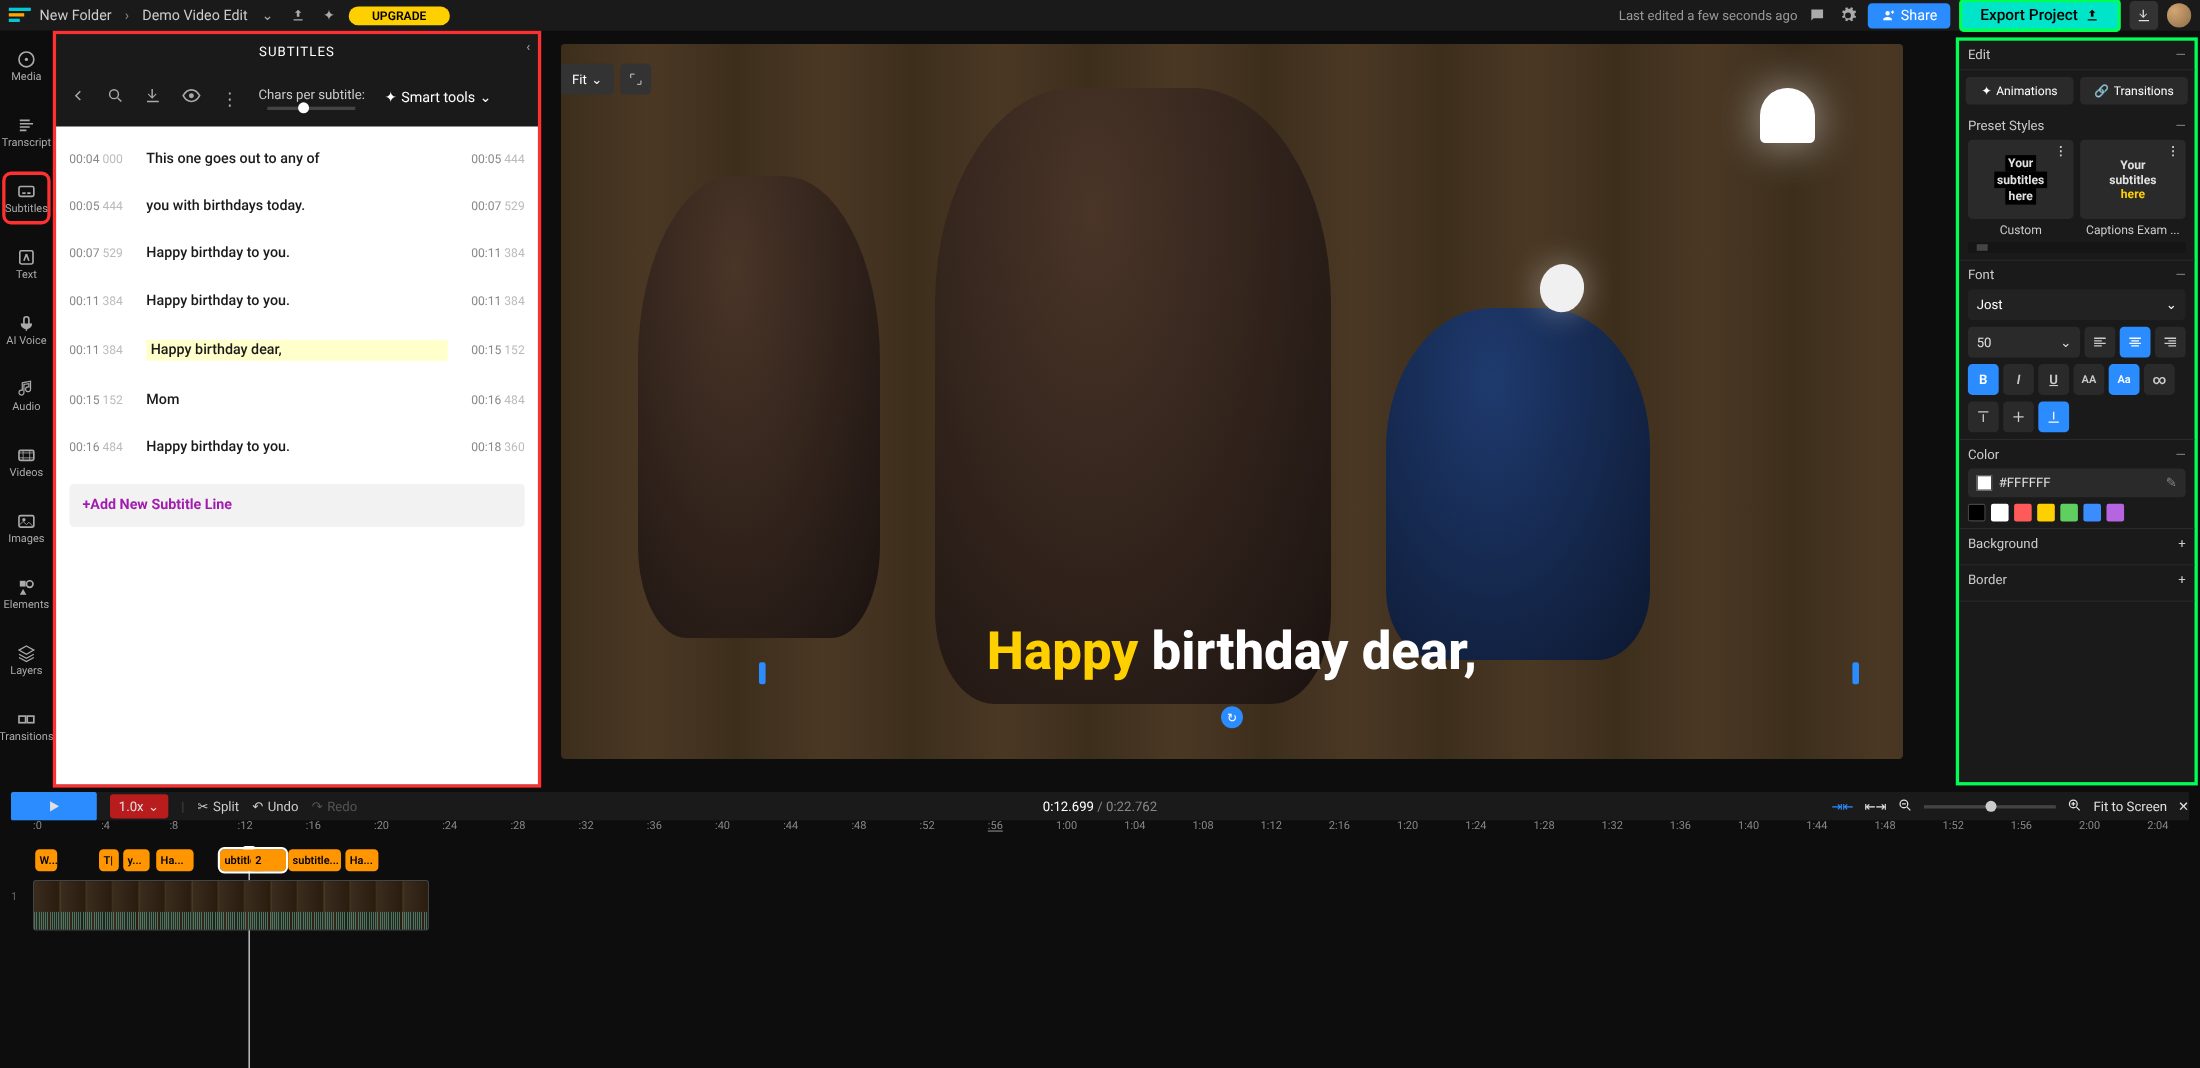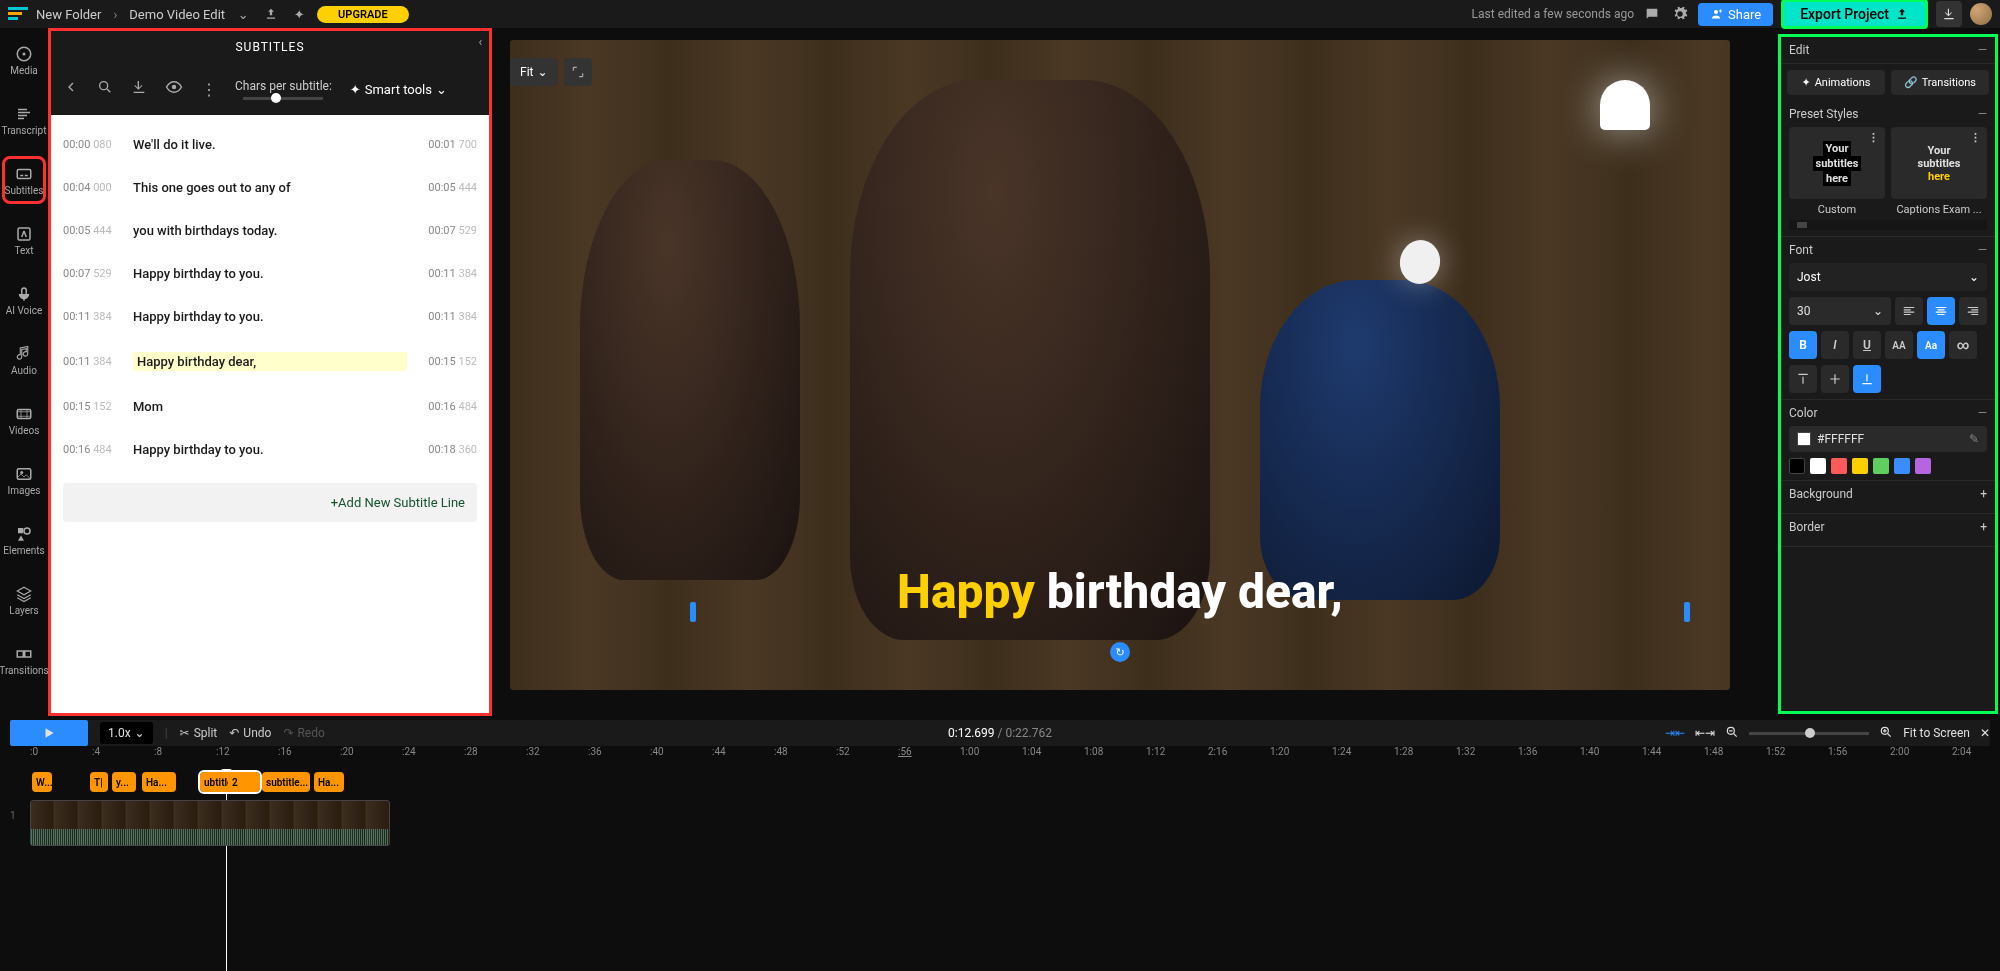--- a/index.html
+++ b/index.html
@@ -38,21 +38,21 @@
 .chars-label{font-size:12px;color:#ccc;display:flex;flex-direction:column;align-items:center;}
 .chars-slider{width:80px;height:3px;background:#444;position:relative;margin-top:4px;}
 .chars-slider::after{content:'';position:absolute;left:28px;top:-4px;width:10px;height:10px;background:#fff;border-radius:50%;}
 .smart-tools{display:flex;align-items:center;gap:4px;font-size:13px;color:#fff;cursor:pointer;}
 .sub-list{flex:1;background:#fff;color:#000;overflow-y:auto;padding:8px 0;}
 .sub-row{display:flex;align-items:center;padding:14px 12px;font-size:13px;}
 .sub-start{width:70px;font-size:11px;color:#888;}
 .sub-text{flex:1;color:#1a1a1a;font-weight:500;}
 .sub-text.highlight{background:#ffffcc;padding:2px 4px;}
 .sub-end{width:70px;text-align:right;font-size:11px;color:#888;}
-.add-line{margin:12px;padding:12px;background:#f2f2f2;text-align:right;color:#14532d;font-size:13px;border-radius:4px;cursor:pointer;}
+.add-line{margin:12px;padding:12px;background:#f2f2f2;text-align:left;color:#a21caf;font-size:13px;border-radius:4px;cursor:pointer;font-weight:bold;}
 
 
 .preview{position:absolute;left:510px;top:40px;width:1220px;height:650px;background:#2a2a2a;border-radius:4px;overflow:hidden;}
 .fit-controls{position:absolute;left:510px;top:58px;z-index:10;display:flex;gap:6px;}
 .fit-btn{background:#333;color:#fff;padding:6px 10px;border-radius:4px;font-size:12px;display:flex;align-items:center;gap:4px;}
 .expand-btn{background:#333;width:28px;height:28px;border-radius:4px;display:flex;align-items:center;justify-content:center;color:#aaa;}
 .video-scene{width:100%;height:100%;background:linear-gradient(to bottom,#3a2d1e 0%,#2d2318 40%,#1a1510 100%);position:relative;}
 .wood-panel{position:absolute;inset:0;background:repeating-linear-gradient(90deg,#3d2e1c 0px,#4a3824 80px,#3d2e1c 160px);}
 .figure{position:absolute;background:radial-gradient(ellipse at 40% 20%,#4a3528,#1a1210);}
 .fig1{left:70px;top:120px;width:220px;height:420px;border-radius:40% 40% 20% 20%;}
@@ -97,21 +97,21 @@
 .sw.rd{background:#ff5a5a;}
 .sw.yl{background:#ffd000;}
 .sw.gr{background:#5fcf5f;}
 .sw.bl{background:#3a8cff;}
 .sw.pu{background:#b565e0;}
 .picker-icon{margin-left:auto;color:#888;}
 
 
 .playback{position:absolute;left:10px;right:10px;top:720px;height:26px;display:flex;align-items:center;gap:12px;font-size:12px;background:#1a1a1a;}
 .play-btn{width:78px;height:26px;background:#2a8cff;display:flex;align-items:center;justify-content:center;border-radius:2px;}
-.speed-sel{background:#000000;padding:4px 8px;border-radius:3px;display:flex;align-items:center;gap:4px;}
+.speed-sel{background:#b91c1c;padding:4px 8px;border-radius:3px;display:flex;align-items:center;gap:4px;}
 .tool-btn{display:flex;align-items:center;gap:4px;color:#ccc;cursor:pointer;}
 .tool-btn.disabled{color:#555;}
 .timecode{position:absolute;left:50%;transform:translateX(-50%);}
 .timecode .t1{color:#fff;}
 .timecode .t2{color:#888;}
 .zoom-controls{margin-left:auto;display:flex;align-items:center;gap:10px;}
 .zoom-slider{width:120px;height:3px;background:#444;position:relative;}
 .zoom-slider::after{content:'';position:absolute;left:56px;top:-4px;width:10px;height:10px;background:#ccc;border-radius:50%;}
 
 
@@ -285,25 +285,20 @@
         </svg></span>
     <span class="sub-toolbar-icon">⋮</span>
     <div class="chars-label">
       <span>Chars per subtitle:</span>
       <div class="chars-slider"></div>
     </div>
     <div class="smart-tools">✦ <span>Smart tools</span> ⌄</div>
   </div>
   <div class="sub-list" id="sub-list">
       <div class="sub-row">
-        <span class="sub-start">00:00 <span style="color:#bbb">080</span></span>
-    <span class="sub-text ">We'll do it live.</span>
-    <span class="sub-end">00:01 <span style="color:#bbb">700</span></span>
-      </div>
-      <div class="sub-row">
         <span class="sub-start">00:04 <span style="color:#bbb">000</span></span>
     <span class="sub-text ">This one goes out to any of</span>
     <span class="sub-end">00:05 <span style="color:#bbb">444</span></span>
       </div>
       <div class="sub-row">
         <span class="sub-start">00:05 <span style="color:#bbb">444</span></span>
     <span class="sub-text ">you with birthdays today.</span>
     <span class="sub-end">00:07 <span style="color:#bbb">529</span></span>
       </div>
       <div class="sub-row">
@@ -398,21 +393,21 @@
     <div class="sec-title">
         <span>Font</span>
         <span class="dash">—</span>
       </div>
     <div class="font-select">
         <span>Jost</span>
         <span>⌄</span>
       </div>
     <div class="btn-row">
       <div class="size-sel">
-          <span>30</span>
+          <span>50</span>
           <span>⌄</span>
         </div>
       <div class="mini-btn">
           <svg width="14" height="14" viewBox="0 0 24 24">
             <path d="M3 6h18M3 10h12M3 14h18M3 18h12" stroke="currentColor" stroke-width="2"></path>
           </svg>
         </div>
       <div class="mini-btn active">
           <svg width="14" height="14" viewBox="0 0 24 24">
             <path d="M3 6h18M6 10h12M3 14h18M6 18h12" stroke="currentColor" stroke-width="2"></path>

